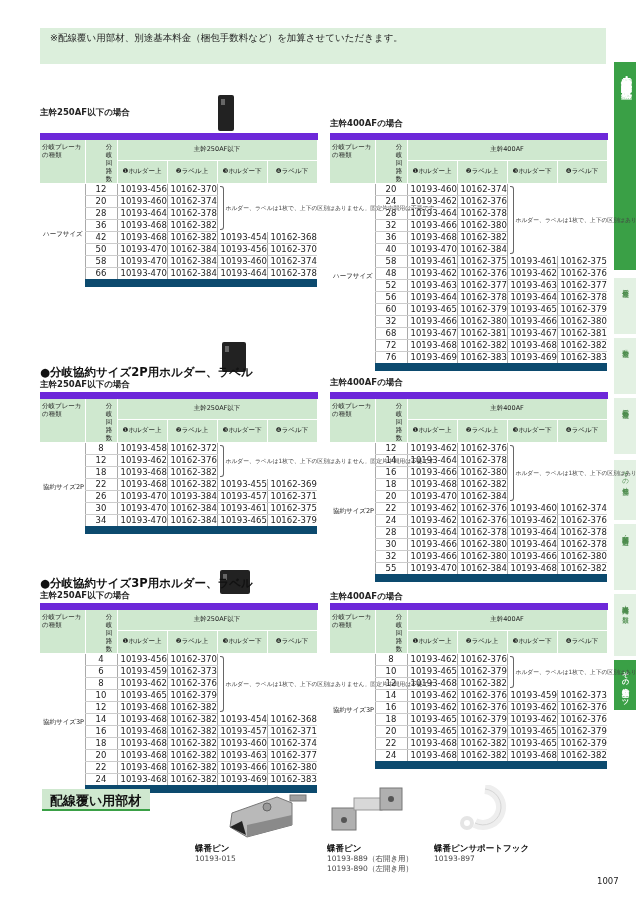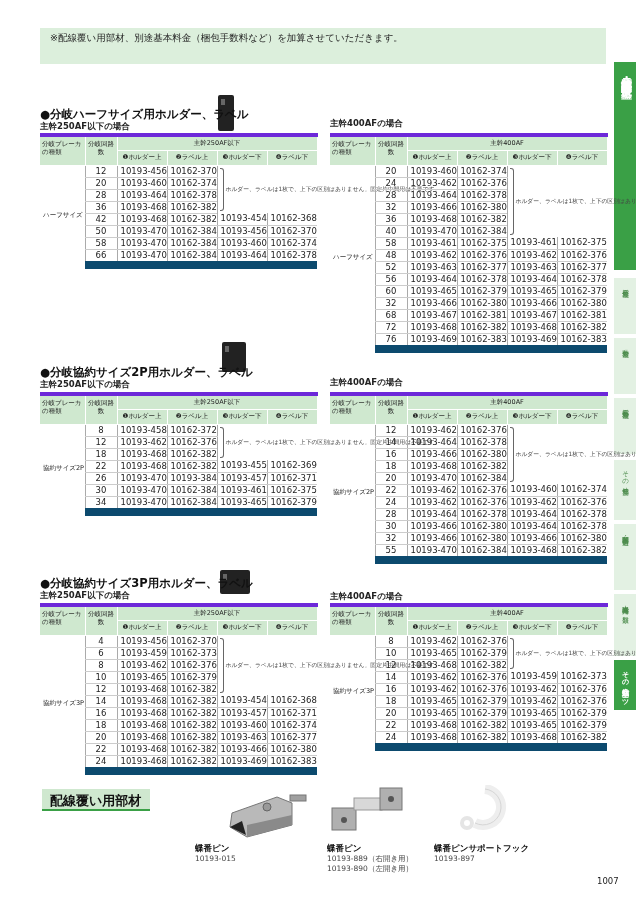--- a/index.html
+++ b/index.html
@@ -17,23 +17,23 @@
   .tab.inactive { background: #e3f1e3; }
   .tab.active2 { background: #3aa046; }
   .tab.active2 span { color: #fff; font-weight: bold; font-size: 7px; }
 
   .section { position: absolute; }
   .section-title { font-size: 11.5px; font-weight: bold; color: #111; line-height: 14px; white-space: nowrap; }
   .sub-title { font-size: 8.5px; font-weight: bold; color: #222; line-height: 11px; white-space: nowrap; }
 
   table.pt { border-collapse: collapse; font-size: 8.5px; table-layout: fixed; }
   table.pt th { background: #cfe8cf; font-weight: normal; font-size: 6.5px; color: #222; border: 1px solid #fff; border-left: 1px solid #aaa; padding: 0 2px; height: 15px; }
-  table.pt thead tr:first-child th { border-top: 4px solid #6d28d9; margin-top: 30px; }
+  table.pt thead tr:first-child th { border-top: 7px solid #6d28d9; margin-top: 30px; }
   table.pt th.corner { text-align: left; vertical-align: top; border-left: none; padding-top: 3px; line-height: 8px; }
-  table.pt th.cnt { vertical-align: top; padding-top: 3px; line-height: 8px; }
+  table.pt th.cnt { vertical-align: top; padding-top: 3px; line-height: 8px; padding-left: 18px; }
   table.pt td { border-bottom: 1px solid #ccc; border-left: 1px solid #aaa; height: 11.5px; line-height: 11px; padding: 0 3px; white-space: nowrap; color: #222; }
   table.pt td.type { border-left: none; text-align: center; font-size: 6.5px; line-height: 8px; border-bottom: none; }
   table.pt td.num { text-align: center; }
   table.pt td.note { font-size: 5.8px; line-height: 8px; color: #444; border-bottom: none; padding-left: 8px; vertical-align: middle; position: relative; }
   table.pt td.note::before { content: ""; position: absolute; left: 2px; top: 2px; bottom: 2px; width: 3px; border: 1px solid #666; border-left: none; border-radius: 0 3px 3px 0; }
   table.pt tbody tr:last-child td { border-bottom: 8px solid #0c4a6e; }
 
   .img-dev { position: absolute; background: #222; border-radius: 2px; }
   .img-dev::after { content: ""; position: absolute; left: 3px; top: 4px; width: 4px; height: 6px; background: #666; }
 
@@ -74,21 +74,20 @@
   <div class="tab inactive" style="top:594px;height:62px;">
       <span>太陽光発電向け盤類</span>
     </div>
   <div class="tab active2" style="top:660px;height:50px;">
       <span>その他盤類・パーツ</span>
     </div>
 </div>
 
 <div class="img-dev" style="left:218px;top:95px;width:16px;height:36px;"></div>
 <div class="section" style="left:40px;top:107px;">
-  <div class="section-title">●分岐ハーフサイズ用ホルダー、ラベル</div>
   <div class="sub-title">主幹250AF以下の場合</div>
 </div>
 <div class="section" style="left:40px;top:133px;">
   <table class="pt" style="width:277px;">
     <colgroup>
         <col style="width:45px">
         <col style="width:32px">
         <col style="width:50px">
         <col style="width:50px">
         <col style="width:50px">

